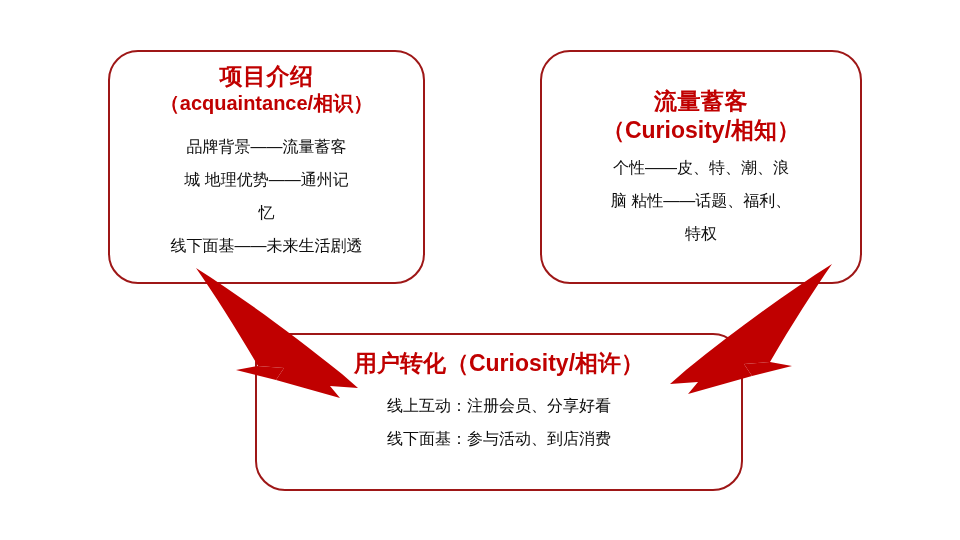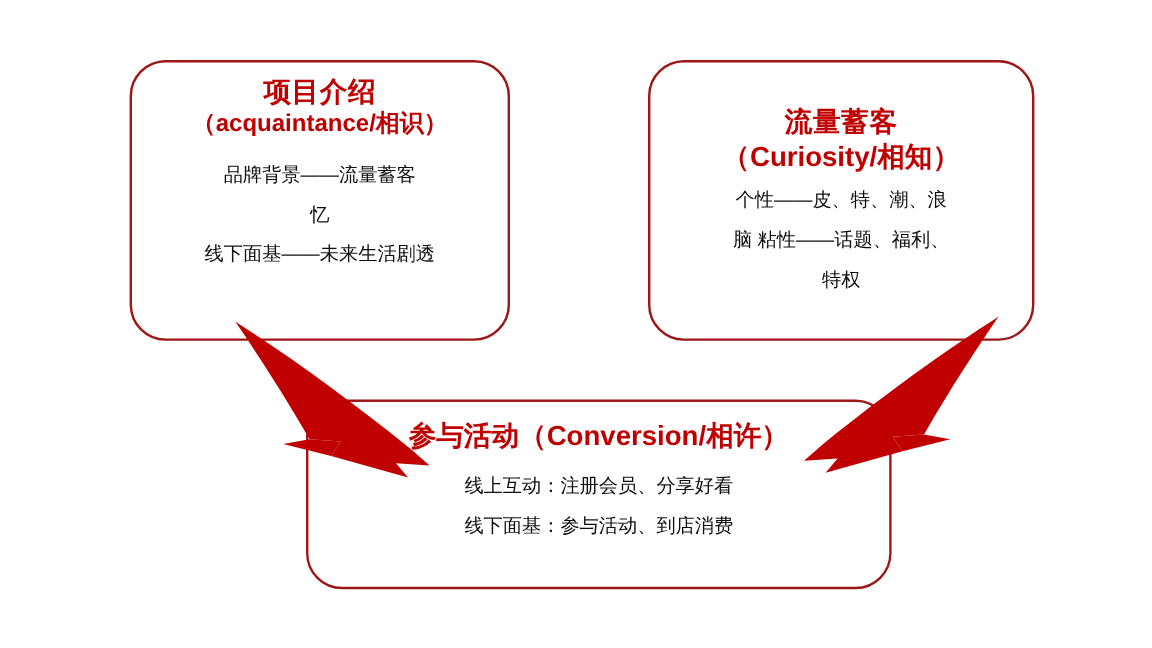--- a/index.html
+++ b/index.html
@@ -109,39 +109,40 @@
 <body>
 
 <div id="slide">
 
   <div class="box" id="box-left">
     <div class="box-inner">
       <div class="ttl ttl-cn">项目介绍</div>
       <div class="ttl ttl-en">（acquaintance/相识）</div>
       <div style="height:14px"></div>
       <div class="body-line">品牌背景——流量蓄客</div>
+      <div class="body-line">城 地理优势——通州记</div>
       <div class="body-line overflowed">忆</div>
       <div class="body-line overflowed">线下面基——未来生活剧透</div>
     </div>
   </div>
 
   <div class="box" id="box-right">
     <div class="box-inner">
       <div class="ttl ttl-cn">流量蓄客</div>
       <div class="ttl ttl-en">（Curiosity/相知）</div>
       <div style="height:6px"></div>
       <div class="body-line">个性——皮、特、潮、浪</div>
       <div class="body-line">脑 粘性——话题、福利、</div>
       <div class="body-line overflowed">特权</div>
     </div>
   </div>
 
   <div class="box" id="box-bottom">
     <div class="box-inner">
-      <div class="ttl ttl-en">参与活动（Conversion/相许）</div>
+      <div class="ttl ttl-en">用户转化（Curiosity/相许）</div>
       <div style="height:12px"></div>
       <div class="body-line">线上互动：注册会员、分享好看</div>
       <div class="body-line overflowed">线下面基：参与活动、到店消费</div>
     </div>
   </div>
 
   <svg class="arrow" id="arrow-left" viewBox="0 0 200 160">
     <path d="M 16 6
              C 60 34, 110 70, 162 112
              L 178 126

